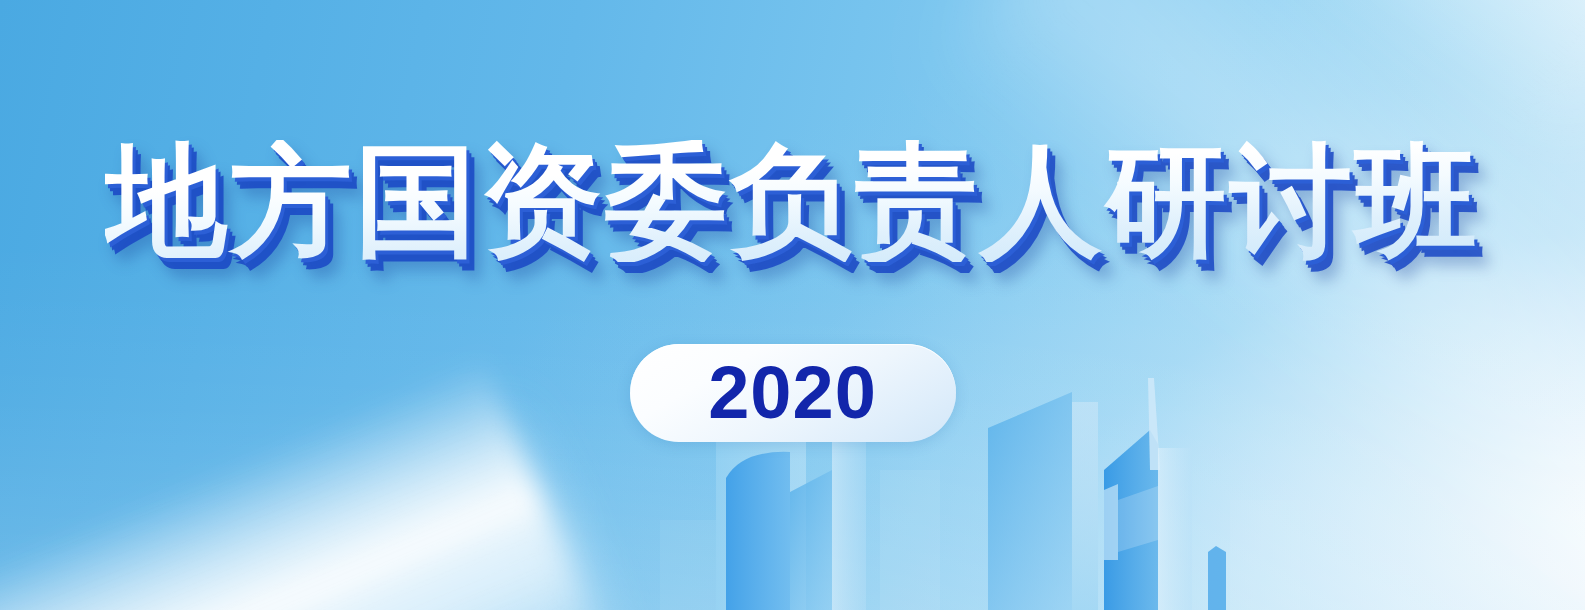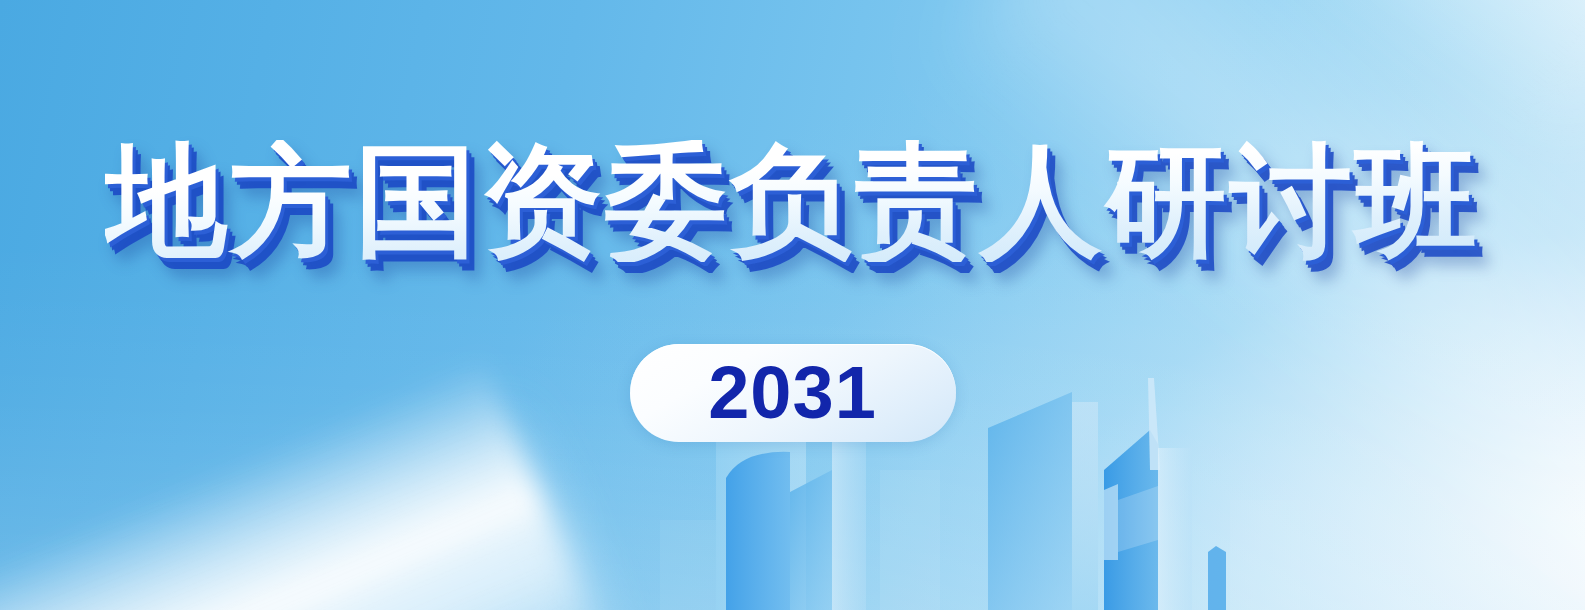--- a/index.html
+++ b/index.html
@@ -253,17 +253,17 @@
 
   <div class="streak streak-bl2"></div>
   <div class="streak streak-bl"></div>
 
   <div class="title-wrap">
     <div class="title">地方国资委负责人研讨班</div>
   </div>
 
   <div class="pill-wrap">
     <div class="pill">
-      <span class="pill-text">2031</span>
+      <span class="pill-text">2020</span>
     </div>
   </div>
 
 </div>
 
 </body></html>

